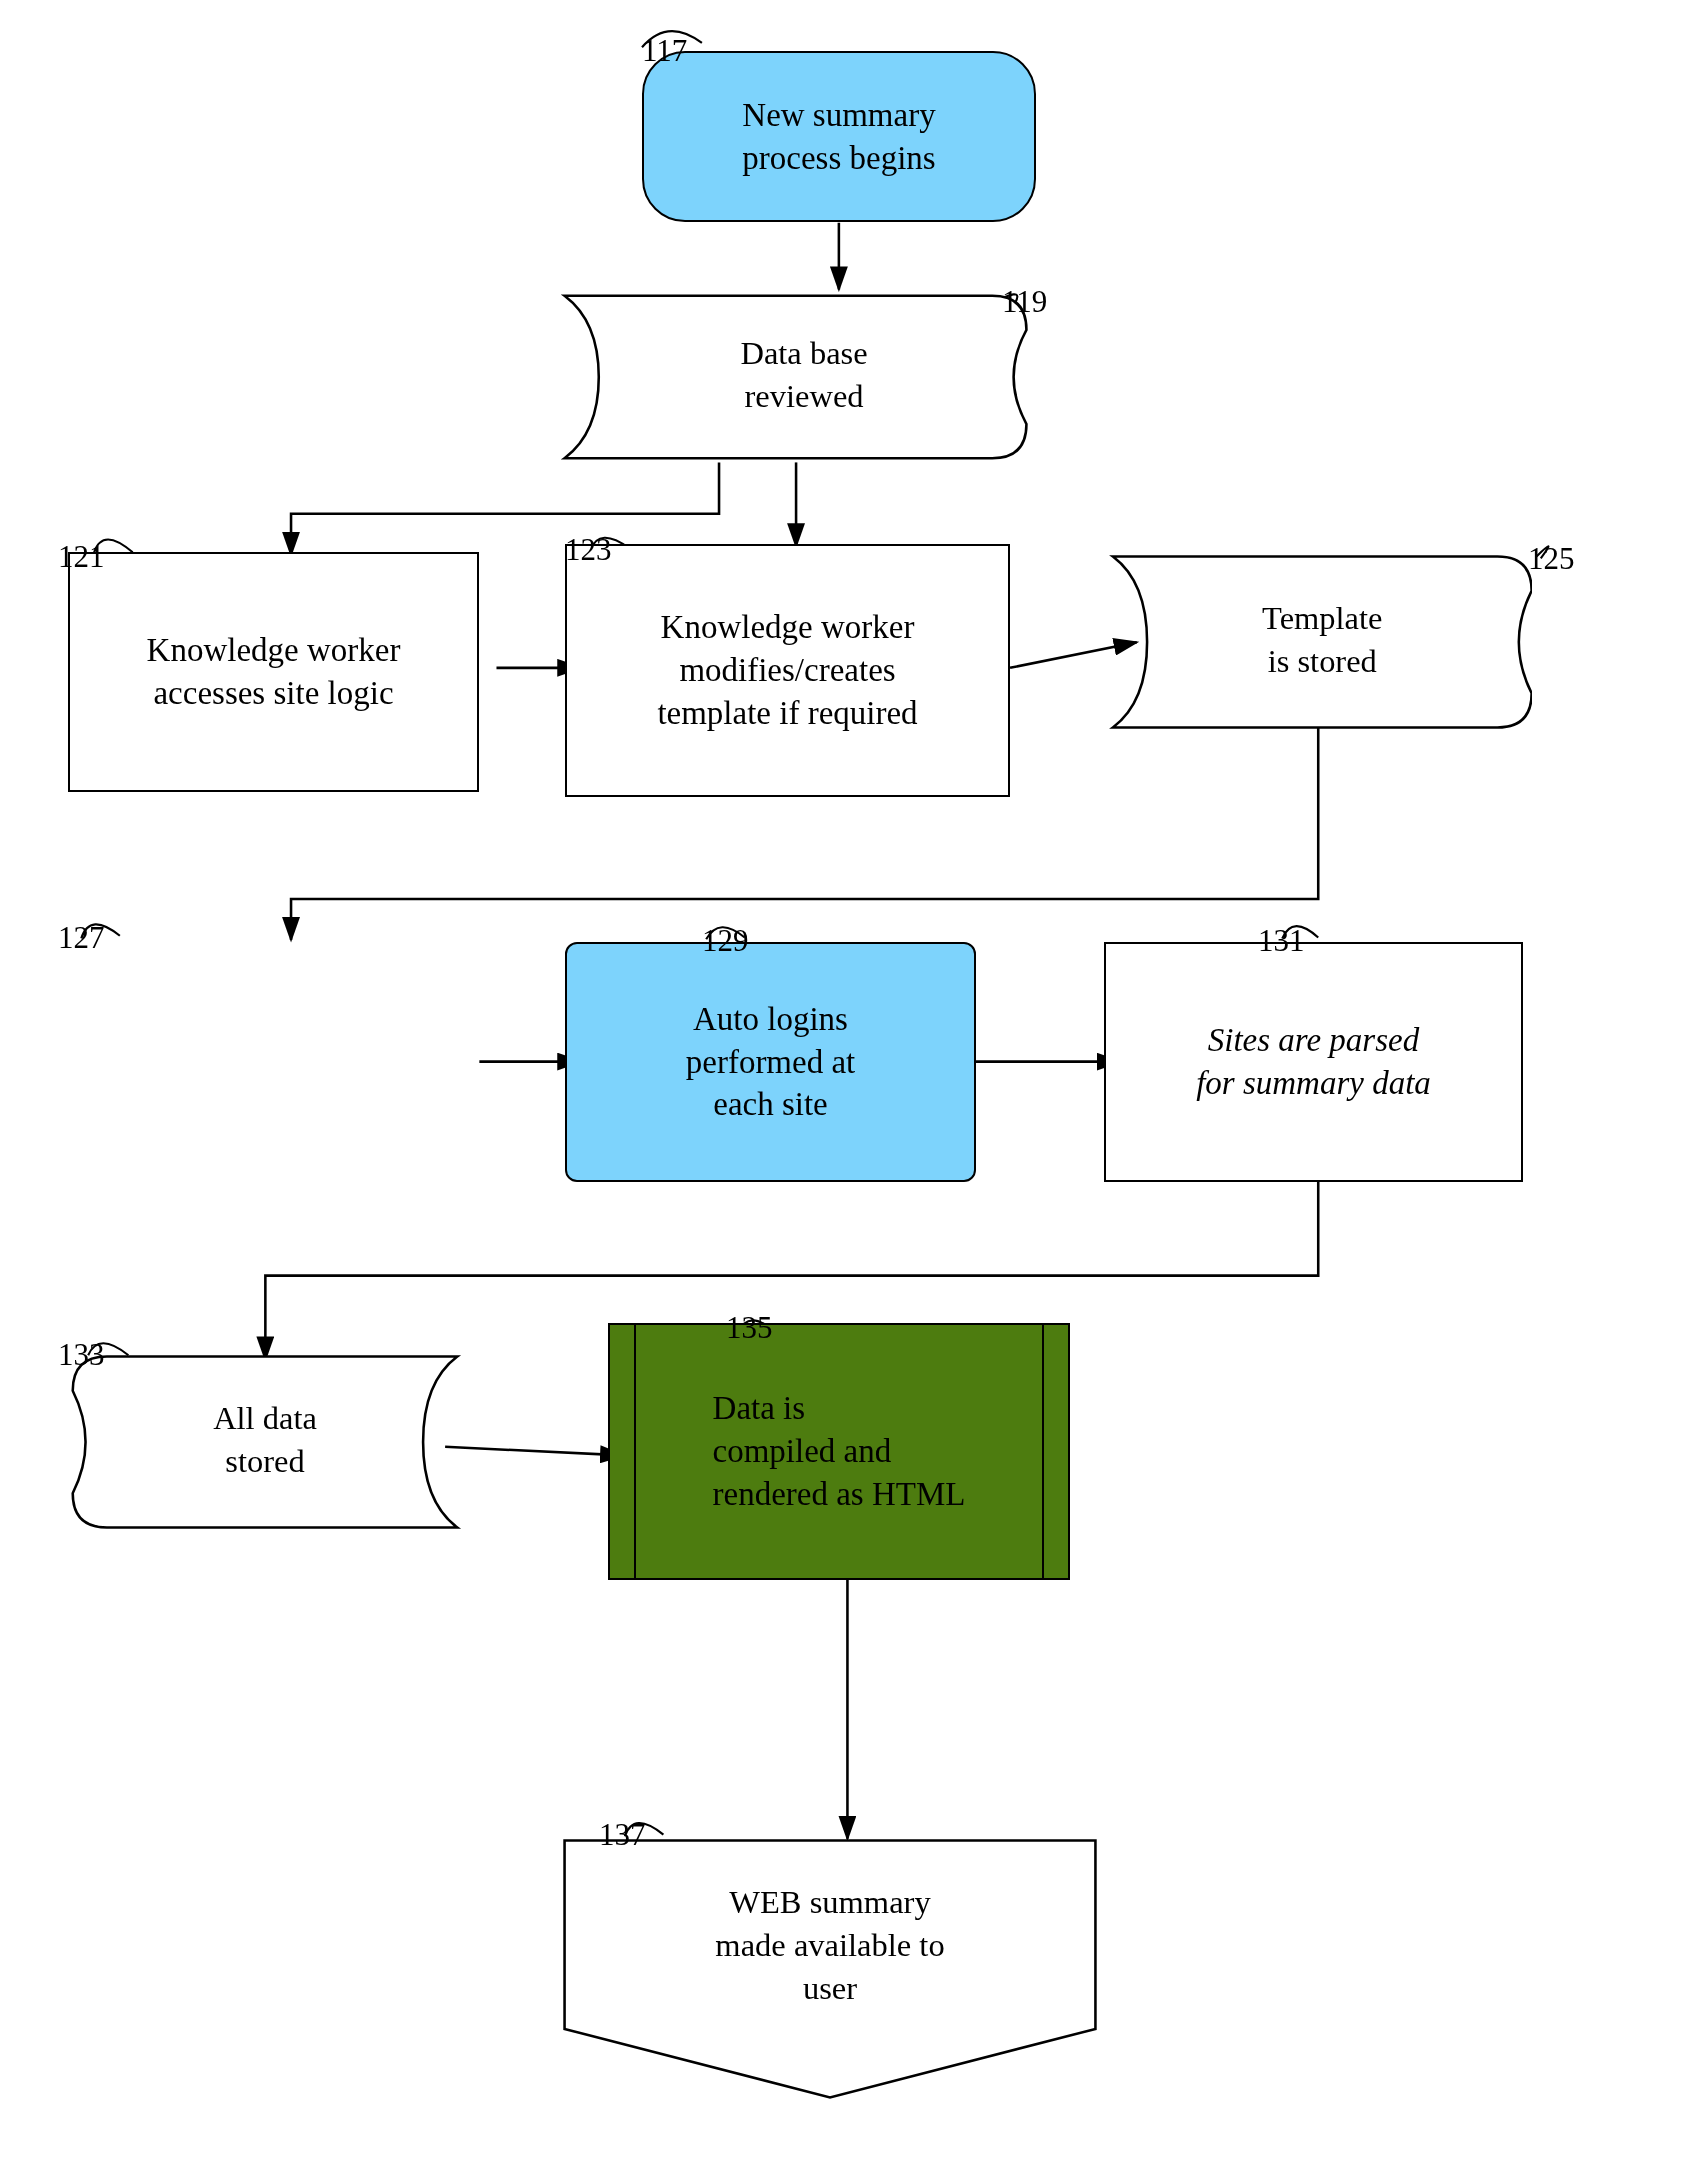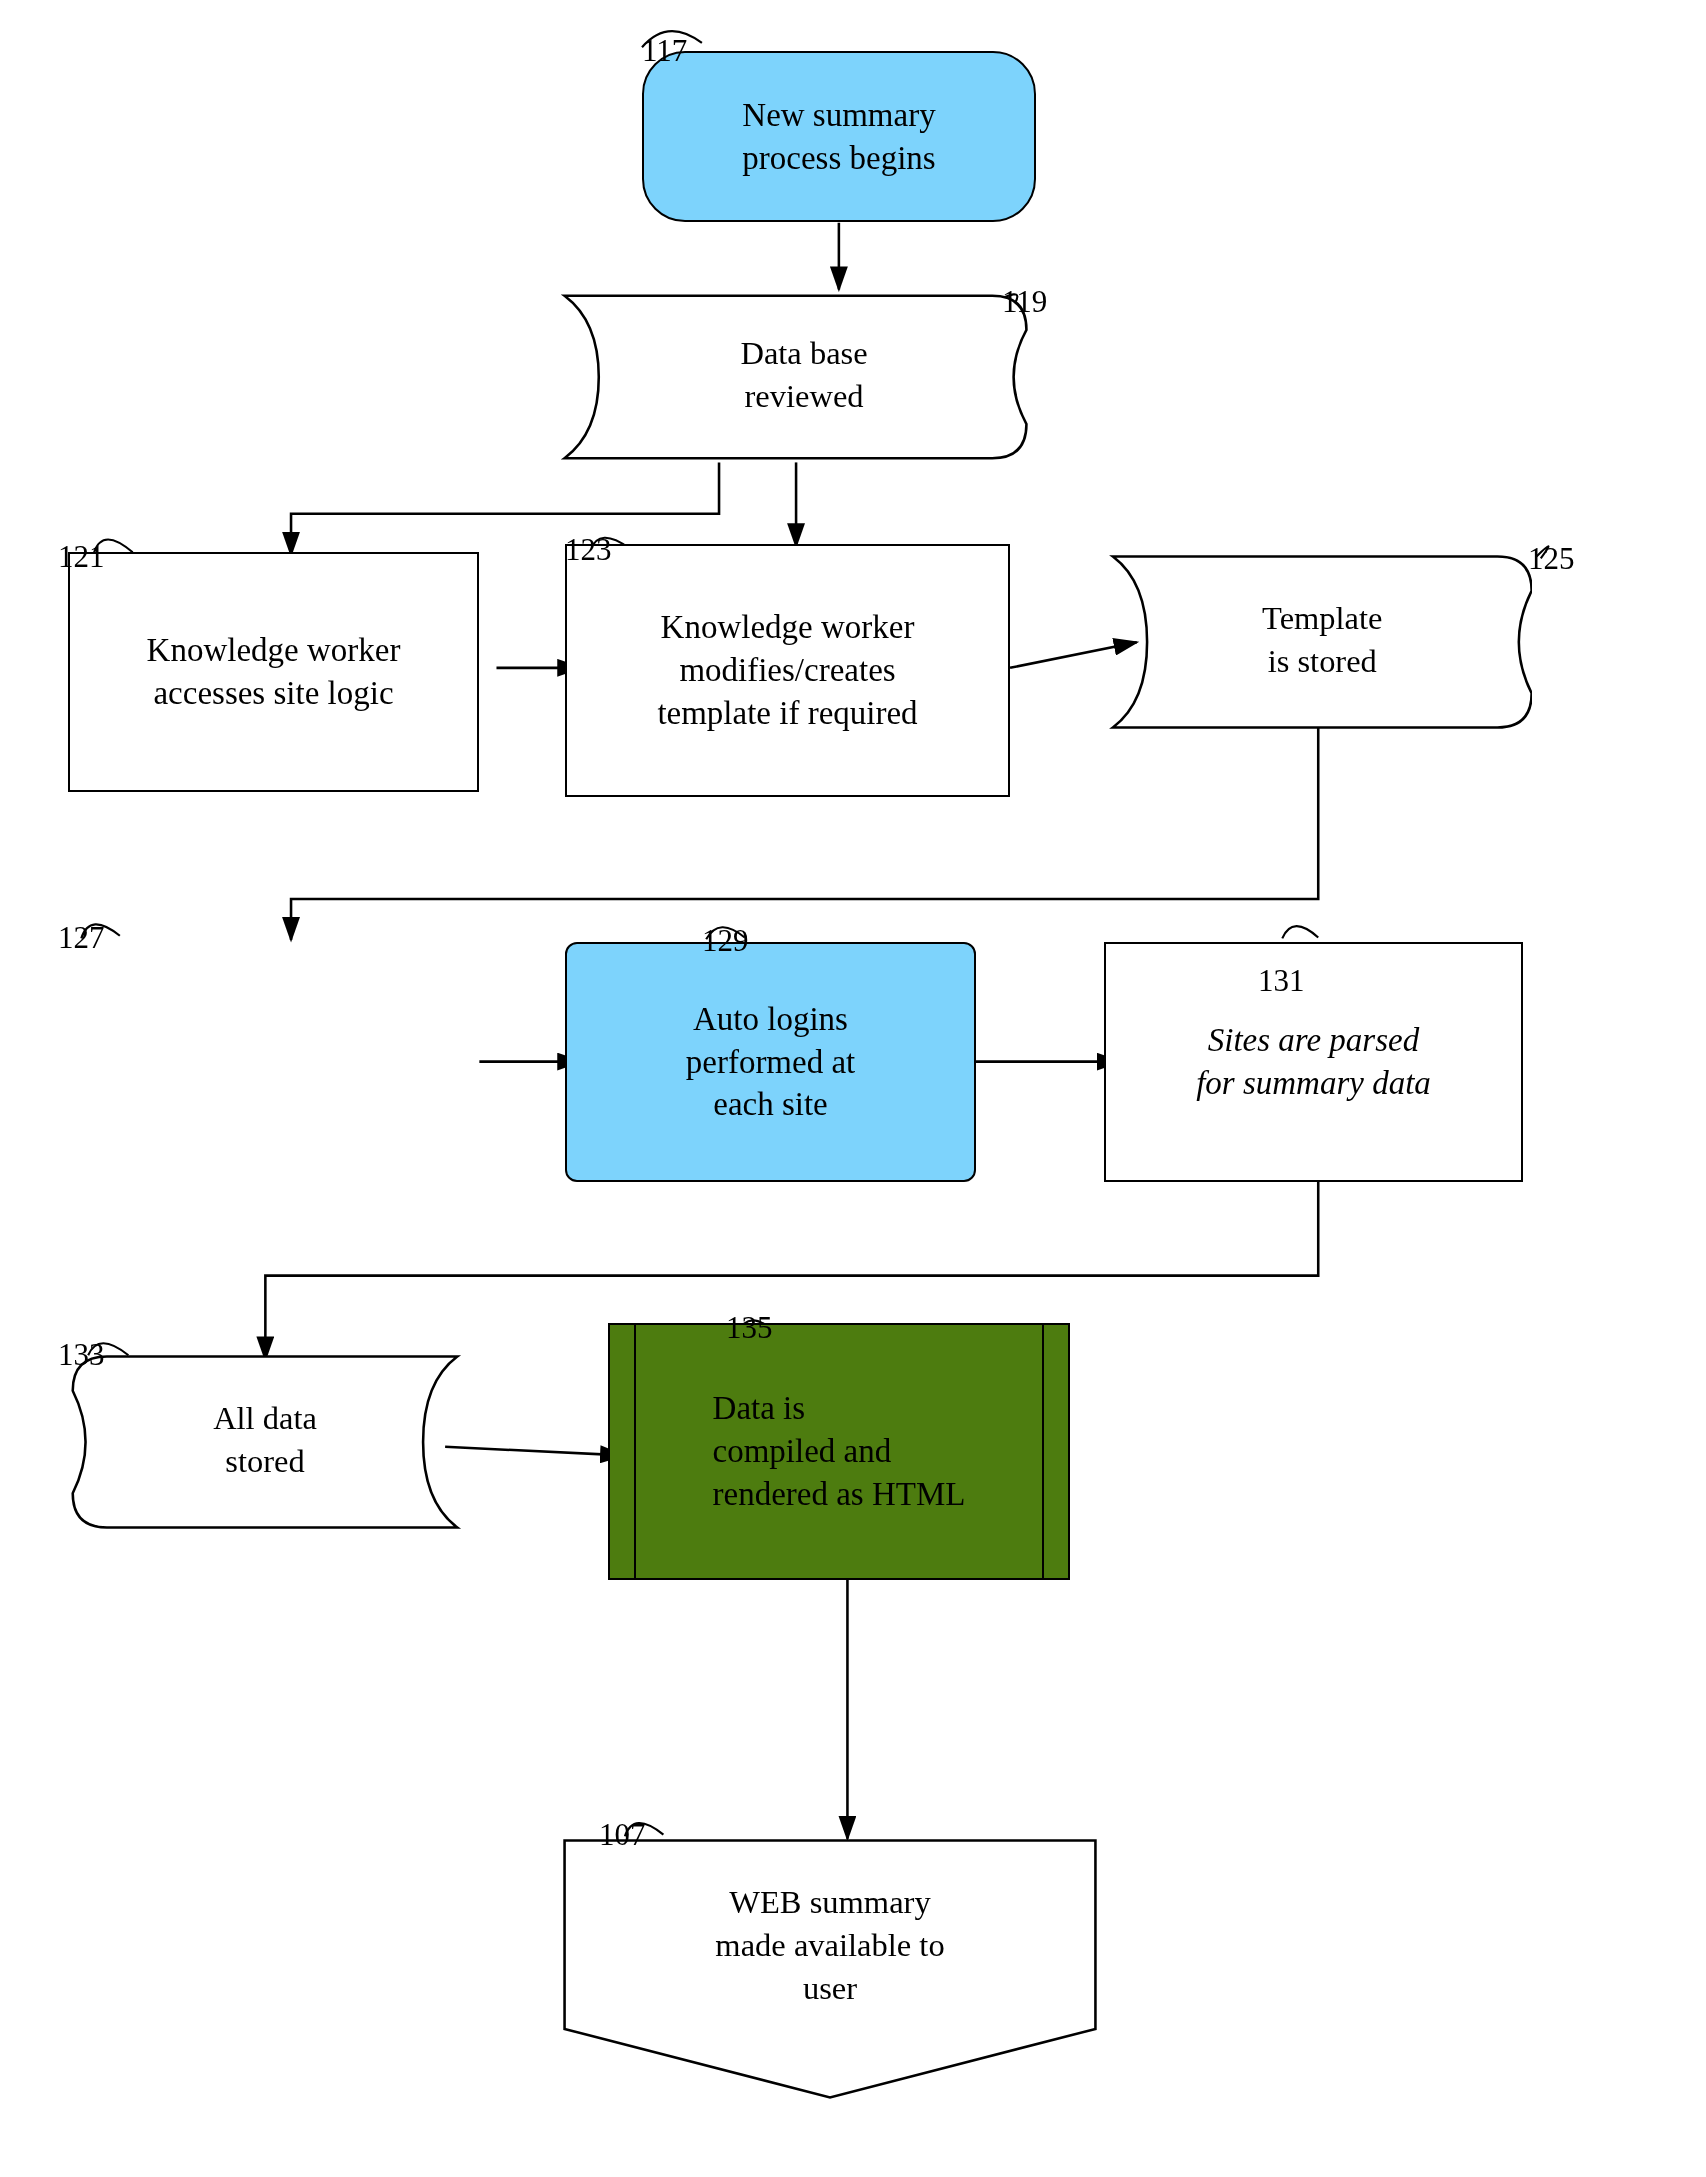--- a/index.html
+++ b/index.html
@@ -172,19 +172,19 @@
     <text x="320" y="195" text-anchor="middle" font-family="Times New Roman, serif" font-size="38">user</text>
   </svg>
 
   <span class="label" style="left:642px; top:33px;">117</span>
   <span class="label" style="left:1002px; top:284px;">119</span>
   <span class="label" style="left:58px; top:539px;">121</span>
   <span class="label" style="left:565px; top:532px;">123</span>
   <span class="label" style="left:1528px; top:541px;">125</span>
   <span class="label" style="left:58px; top:920px;">127</span>
   <span class="label" style="left:702px; top:923px;">129</span>
-  <span class="label" style="left:1258px; top:923px;margin-top:40px;">131</span>
+  <span class="label" style="left:1258px; top:923px;">131</span>
   <span class="label" style="left:58px; top:1337px;">133</span>
   <span class="label" style="left:726px; top:1310px;">135</span>
-  <span class="label" style="left:599px; top:1817px;">107</span>
+  <span class="label" style="left:599px; top:1817px;">137</span>
 
 </div>
 
 
 </body></html>

